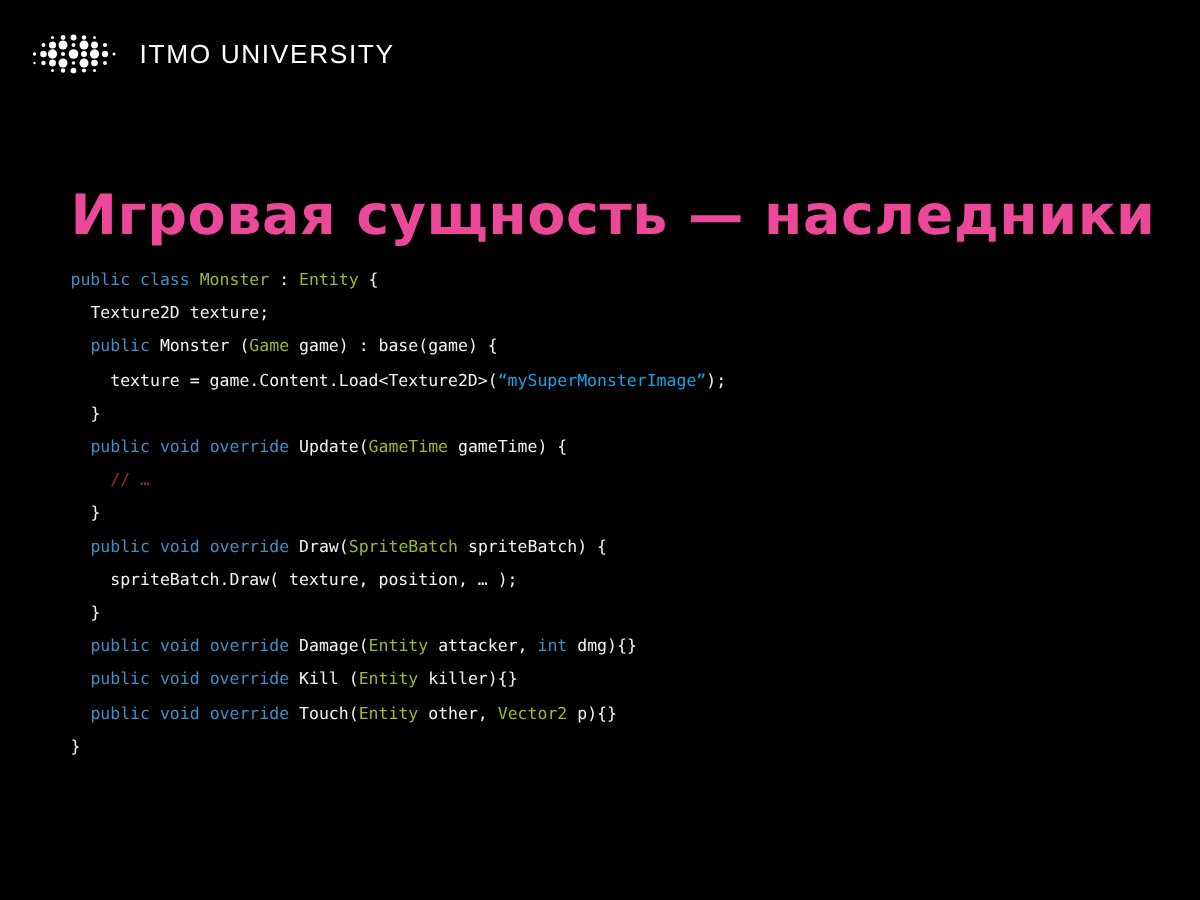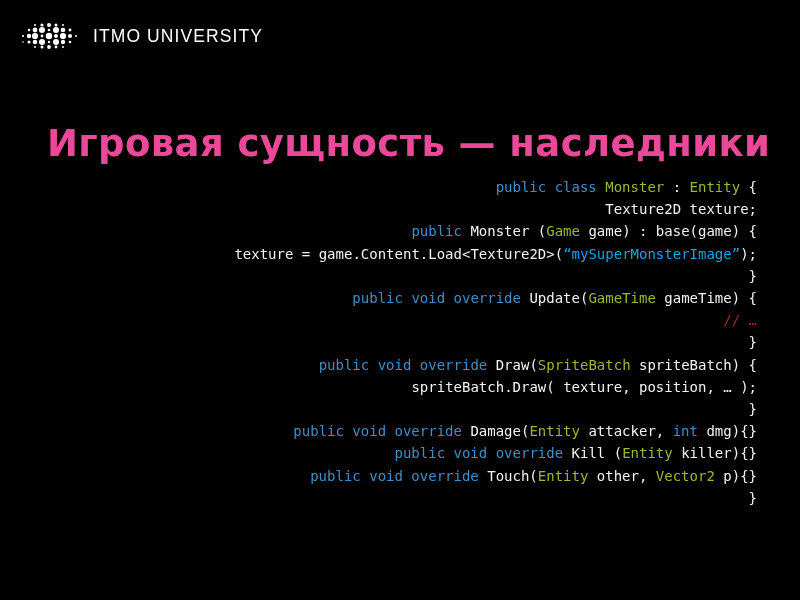--- a/index.html
+++ b/index.html
@@ -11,21 +11,20 @@
     width: 800px;
     height: 600px;
     overflow: hidden;
     font-family: "Liberation Sans", sans-serif;
     position: relative;
   }
   .slide {
     position: absolute;
     inset: 0;
     background: #000000;
-    text-align: right;
   }
 
   
   .brand {
     position: absolute;
     left: 18px;
     top: 18px;
     display: flex;
     align-items: center;
     height: 36px;
@@ -58,21 +57,21 @@
     font-family: "DejaVu Sans", sans-serif;
   }
 
   
   .code-block {
     position: absolute;
     left: 47px;
     top: 176px;
     width: 710px;
     font-family: "DejaVu Sans Mono", monospace;
-    font-size: 14px;
+    font-size: 11px;
     line-height: 22.2px;
     color: #f2f2f2;
     white-space: pre;
   }
   .code-line {
     white-space: pre;
     min-height: 22.2px;
   }
 
   

